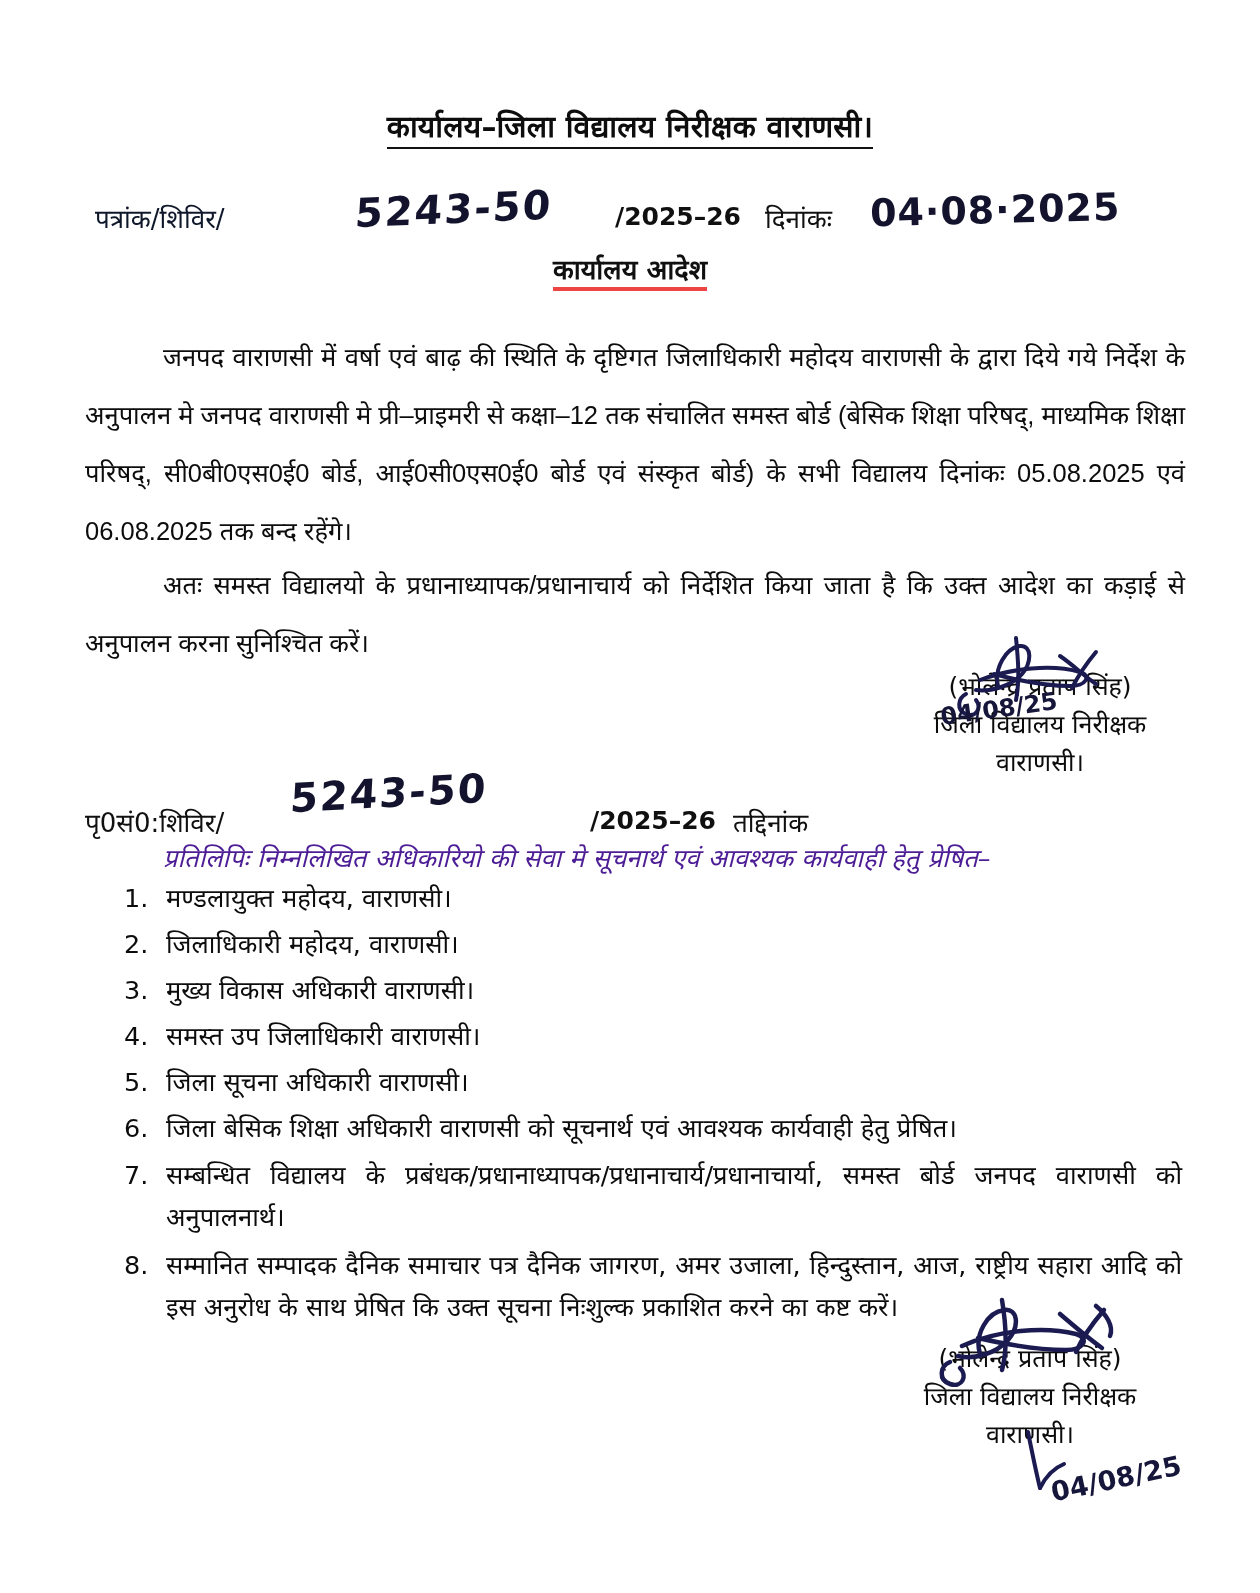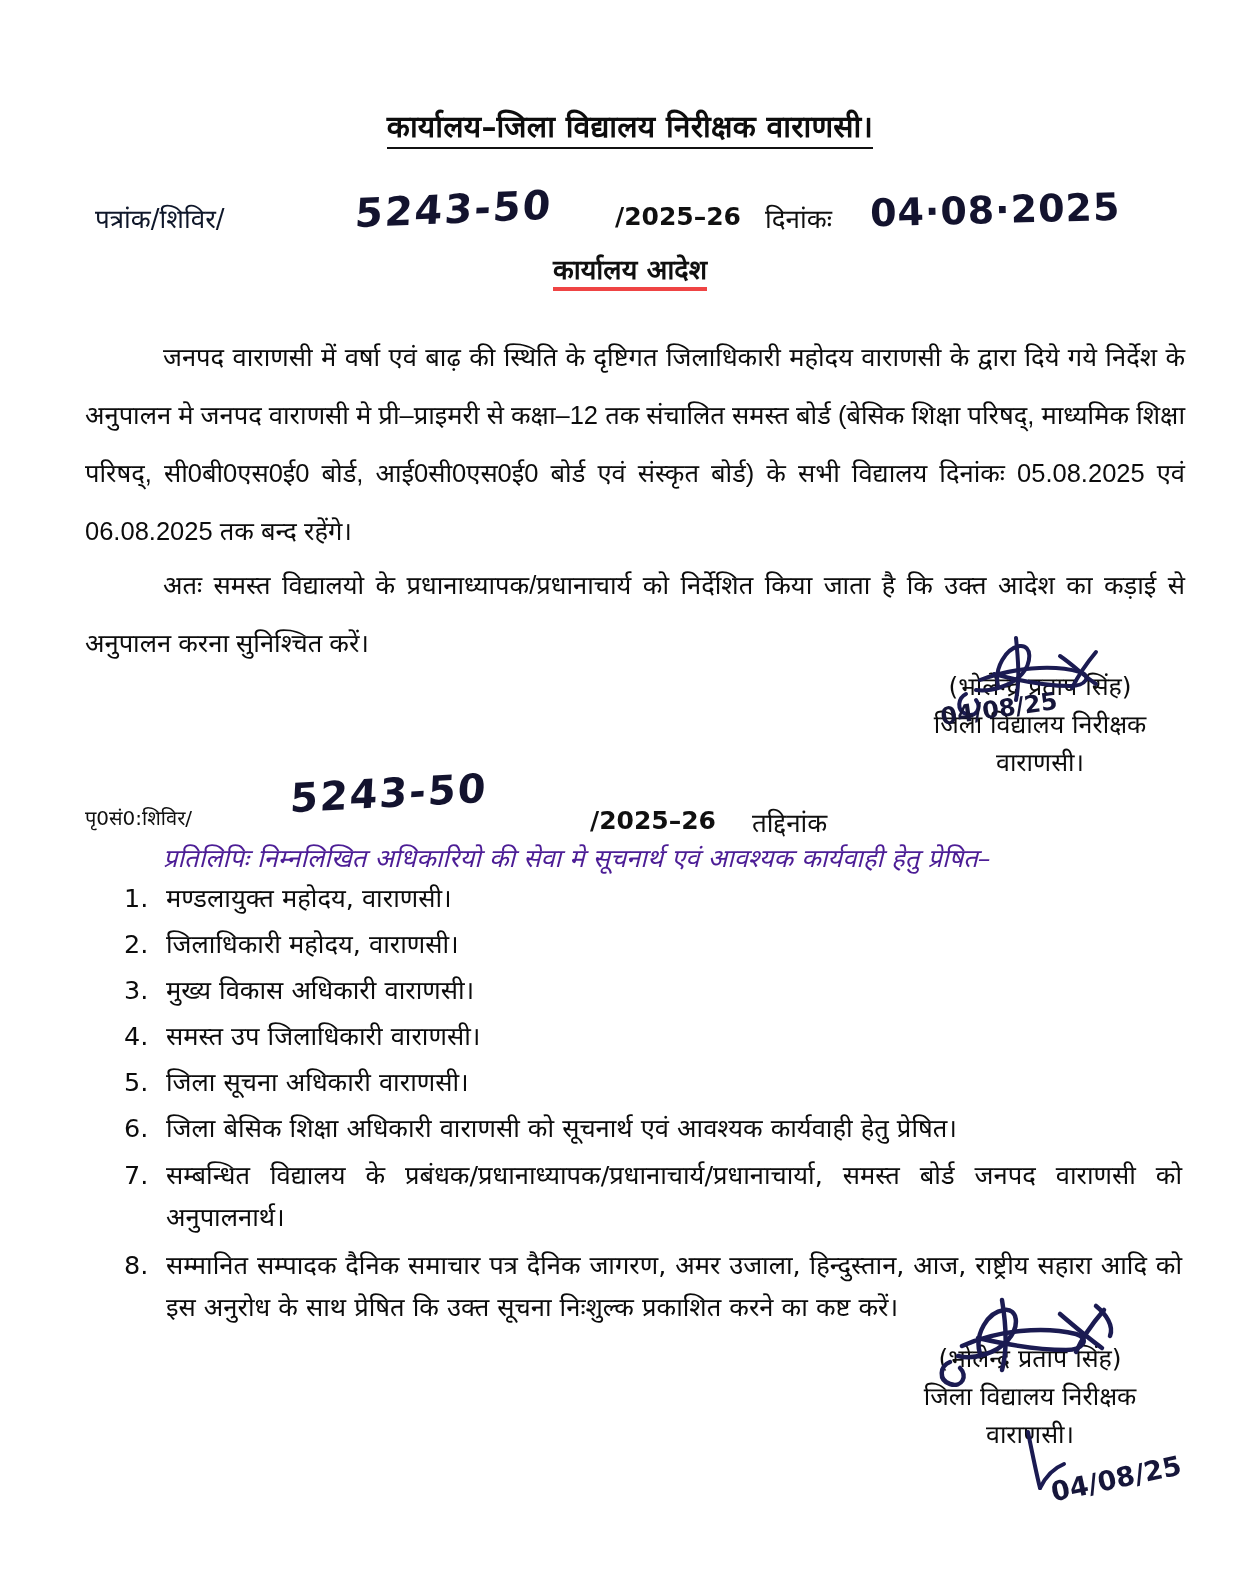--- a/index.html
+++ b/index.html
@@ -170,40 +170,40 @@
     position: absolute;
     top: 798px;
     left: 85px;
     width: 1090px;
     height: 60px;
   }
   .copy-ref-label {
     position: absolute;
     left: 0; top: 6px;
     font-family: "DejaVu Sans", sans-serif;
-    font-size: 20px;
+    font-size: 26px;
   }
   .copy-ref-number {
     position: absolute;
     left: 205px;
     top: -28px;
     font-size: 40px;
     letter-spacing: 2px;
     transform: rotate(-3deg) skewX(-6deg);
   }
   .copy-ref-year {
     position: absolute;
     left: 505px; top: 8px;
     font-family: "DejaVu Sans", sans-serif;
     font-size: 25px;
     font-weight: bold;
   }
   .copy-ref-tad {
     position: absolute;
-    left: 667px; top: 6px;
+    left: 648px; top: 6px;
     font-family: "DejaVu Sans", sans-serif;
     font-size: 26px;
   }
 
   
   .copy-intro {
     position: absolute;
     top: 840px;
     left: 163px;
     width: 1020px;

